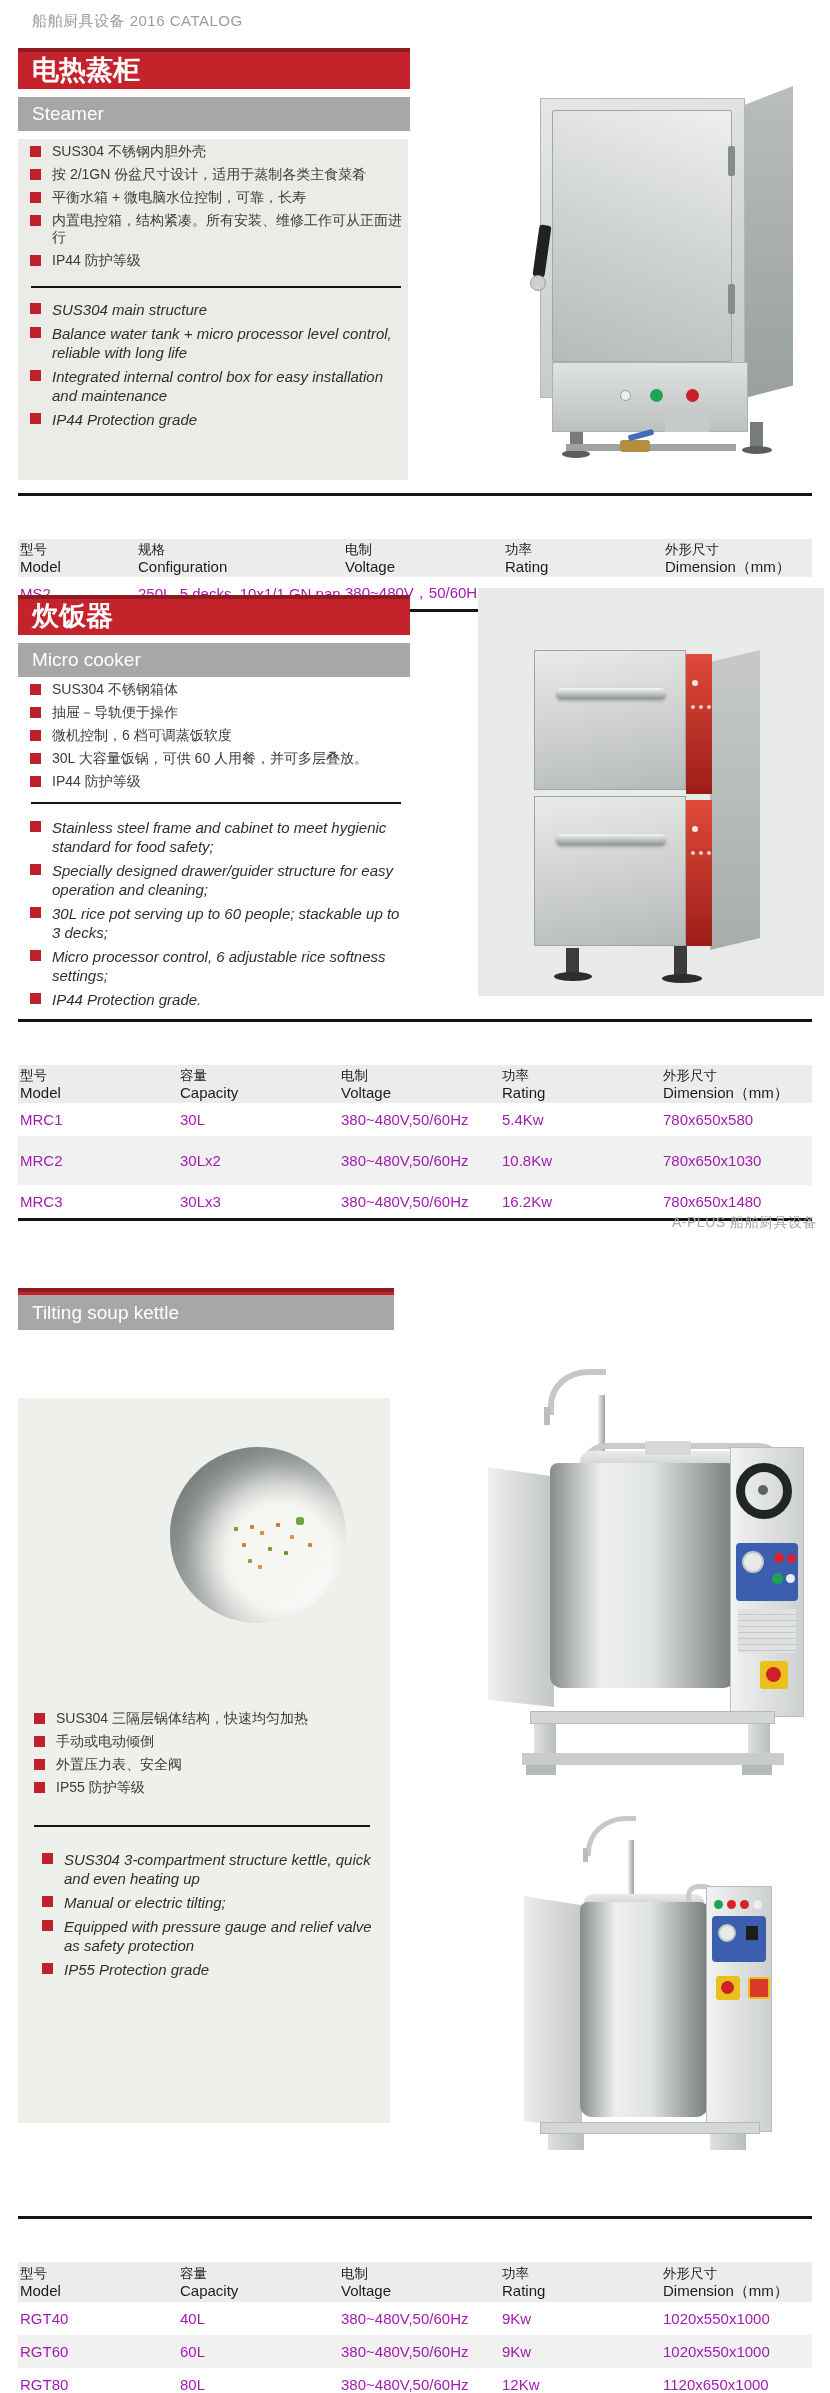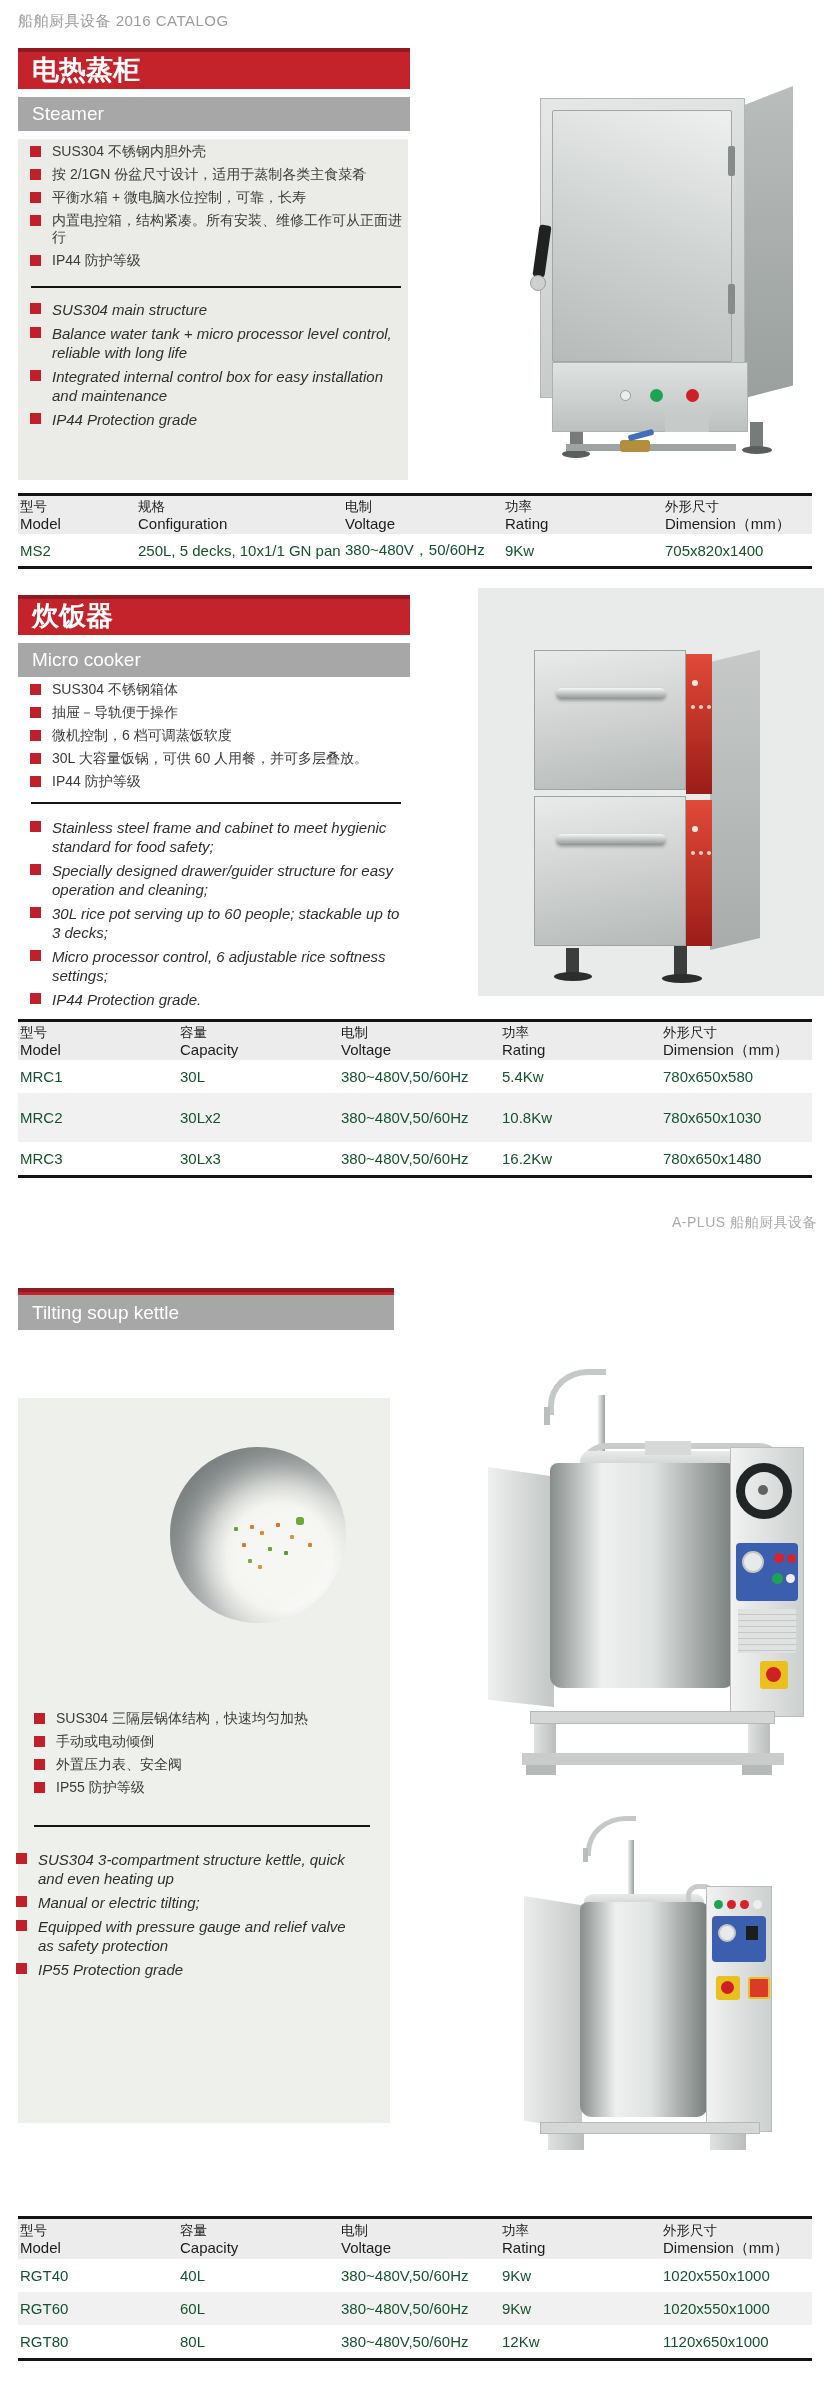--- a/index.html
+++ b/index.html
@@ -5,21 +5,21 @@
   * { margin:0; padding:0; box-sizing:border-box; }
   html,body { background:#ffffff; }
   body { font-family:"Liberation Sans","DejaVu Sans",sans-serif; }
   #page {
     position:relative; width:830px; height:2393px; margin:0 auto;
     background:#ffffff; overflow:hidden; color:#333;
   }
   .abs { position:absolute; }
 
   
-  .catalog-header { left:18px; top:12px; font-size:15px; color:#9c9c9c; letter-spacing:.5px; }
+  .catalog-header { left:32px; top:12px; font-size:15px; color:#9c9c9c; letter-spacing:.5px; }
   .brand-header   { right:13px; top:1214px; font-size:14px; color:#ababab; letter-spacing:.5px; }
 
   .red-banner {
     left:18px; width:392px; height:41px; background:#c4232b;
     border-top:4px solid #8e1b20; color:#fff; font-size:27px; font-weight:bold;
     line-height:36px; padding-left:14px; overflow:hidden;
   }
   .gray-banner {
     left:18px; width:392px; height:34px; background:#a7a7a8; color:#fff;
     font-size:19px; line-height:34px; padding-left:14px; overflow:hidden;
@@ -36,29 +36,29 @@
   .sq {
     position:absolute; left:0; top:3px; width:11px; height:11px; background:#c0202a;
   }
   .divider { height:2px; background:#141414; }
 
   
   .spec-table {
     left:18px; width:794px;
     border-top:3px solid #141414; border-bottom:3px solid #141414;
   }
-  .t-head { display:grid; background:#ececec; align-content:center; }
+  .t-head { display:grid; background:#ececec; align-content:center;margin-top:43px; }
   .t-row  { display:grid; align-items:center; background:#ffffff; }
   .t-row.alt { background:#f1f1f1; }
   .cols-a .t-head, .cols-a .t-row { grid-template-columns:118px 207px 160px 160px 149px; }
   .cols-b .t-head, .cols-b .t-row { grid-template-columns:160px 161px 161px 161px 151px; }
   .th { padding-left:2px; color:#1c1c1c; }
   .th .cn { display:block; font-size:13.5px; line-height:17px; }
   .th .en { display:block; font-size:15px;   line-height:18px; }
-  .td { padding-left:2px; font-size:15px; color:#14532d; }
+  .td { padding-left:2px; font-size:15px; color:#a21caf; }
 
   
   .photo-bg { background:#e9ebea; }
   .circ { border-radius:50%; }
 
   
   .steamer-side { left:245px; top:26px; width:48px; height:312px;
     background:linear-gradient(180deg,#b9bdbc,#9aa09e);
     clip-path:polygon(0 6%,100% 0,100% 96%,0 100%); }
   .steamer-front { left:40px; top:38px; width:205px; height:300px;
@@ -295,21 +295,21 @@
     <div class="abs garnish"></div>
   </div>
 
   <ul class="abs feat-list" style="left:34px;top:1710px;width:340px;">
     <li class="feat"><span class="sq"></span><span>SUS304 三隔层锅体结构，快速均匀加热</span></li>
     <li class="feat"><span class="sq"></span><span>手动或电动倾倒</span></li>
     <li class="feat"><span class="sq"></span><span>外置压力表、安全阀</span></li>
     <li class="feat"><span class="sq"></span><span>IP55 防护等级</span></li>
   </ul>
   <div class="abs divider" style="left:34px;top:1825px;width:336px;"></div>
-  <ul class="abs feat-list" style="left:16px;top:1850px;width:340px;">
+  <ul class="abs feat-list" style="left:42px;top:1850px;width:340px;">
     <li class="feat en"><span class="sq"></span><span>SUS304 3-compartment structure kettle, quick and even heating up</span></li>
     <li class="feat en"><span class="sq"></span><span>Manual or electric tilting;</span></li>
     <li class="feat en"><span class="sq"></span><span>Equipped with pressure gauge and relief valve as safety protection</span></li>
     <li class="feat en"><span class="sq"></span><span>IP55 Protection grade</span></li>
   </ul>
 
   <div class="abs" style="left:430px;top:1355px;width:382px;height:440px;">
     <div class="abs kt-pipe" style="left:168px;top:40px;width:7px;height:115px;"></div>
     <div class="abs gooseneck" style="left:118px;top:14px;width:58px;height:46px;"></div>
     <div class="abs" style="left:114px;top:52px;width:6px;height:18px;background:#b9bdbc;"></div>

